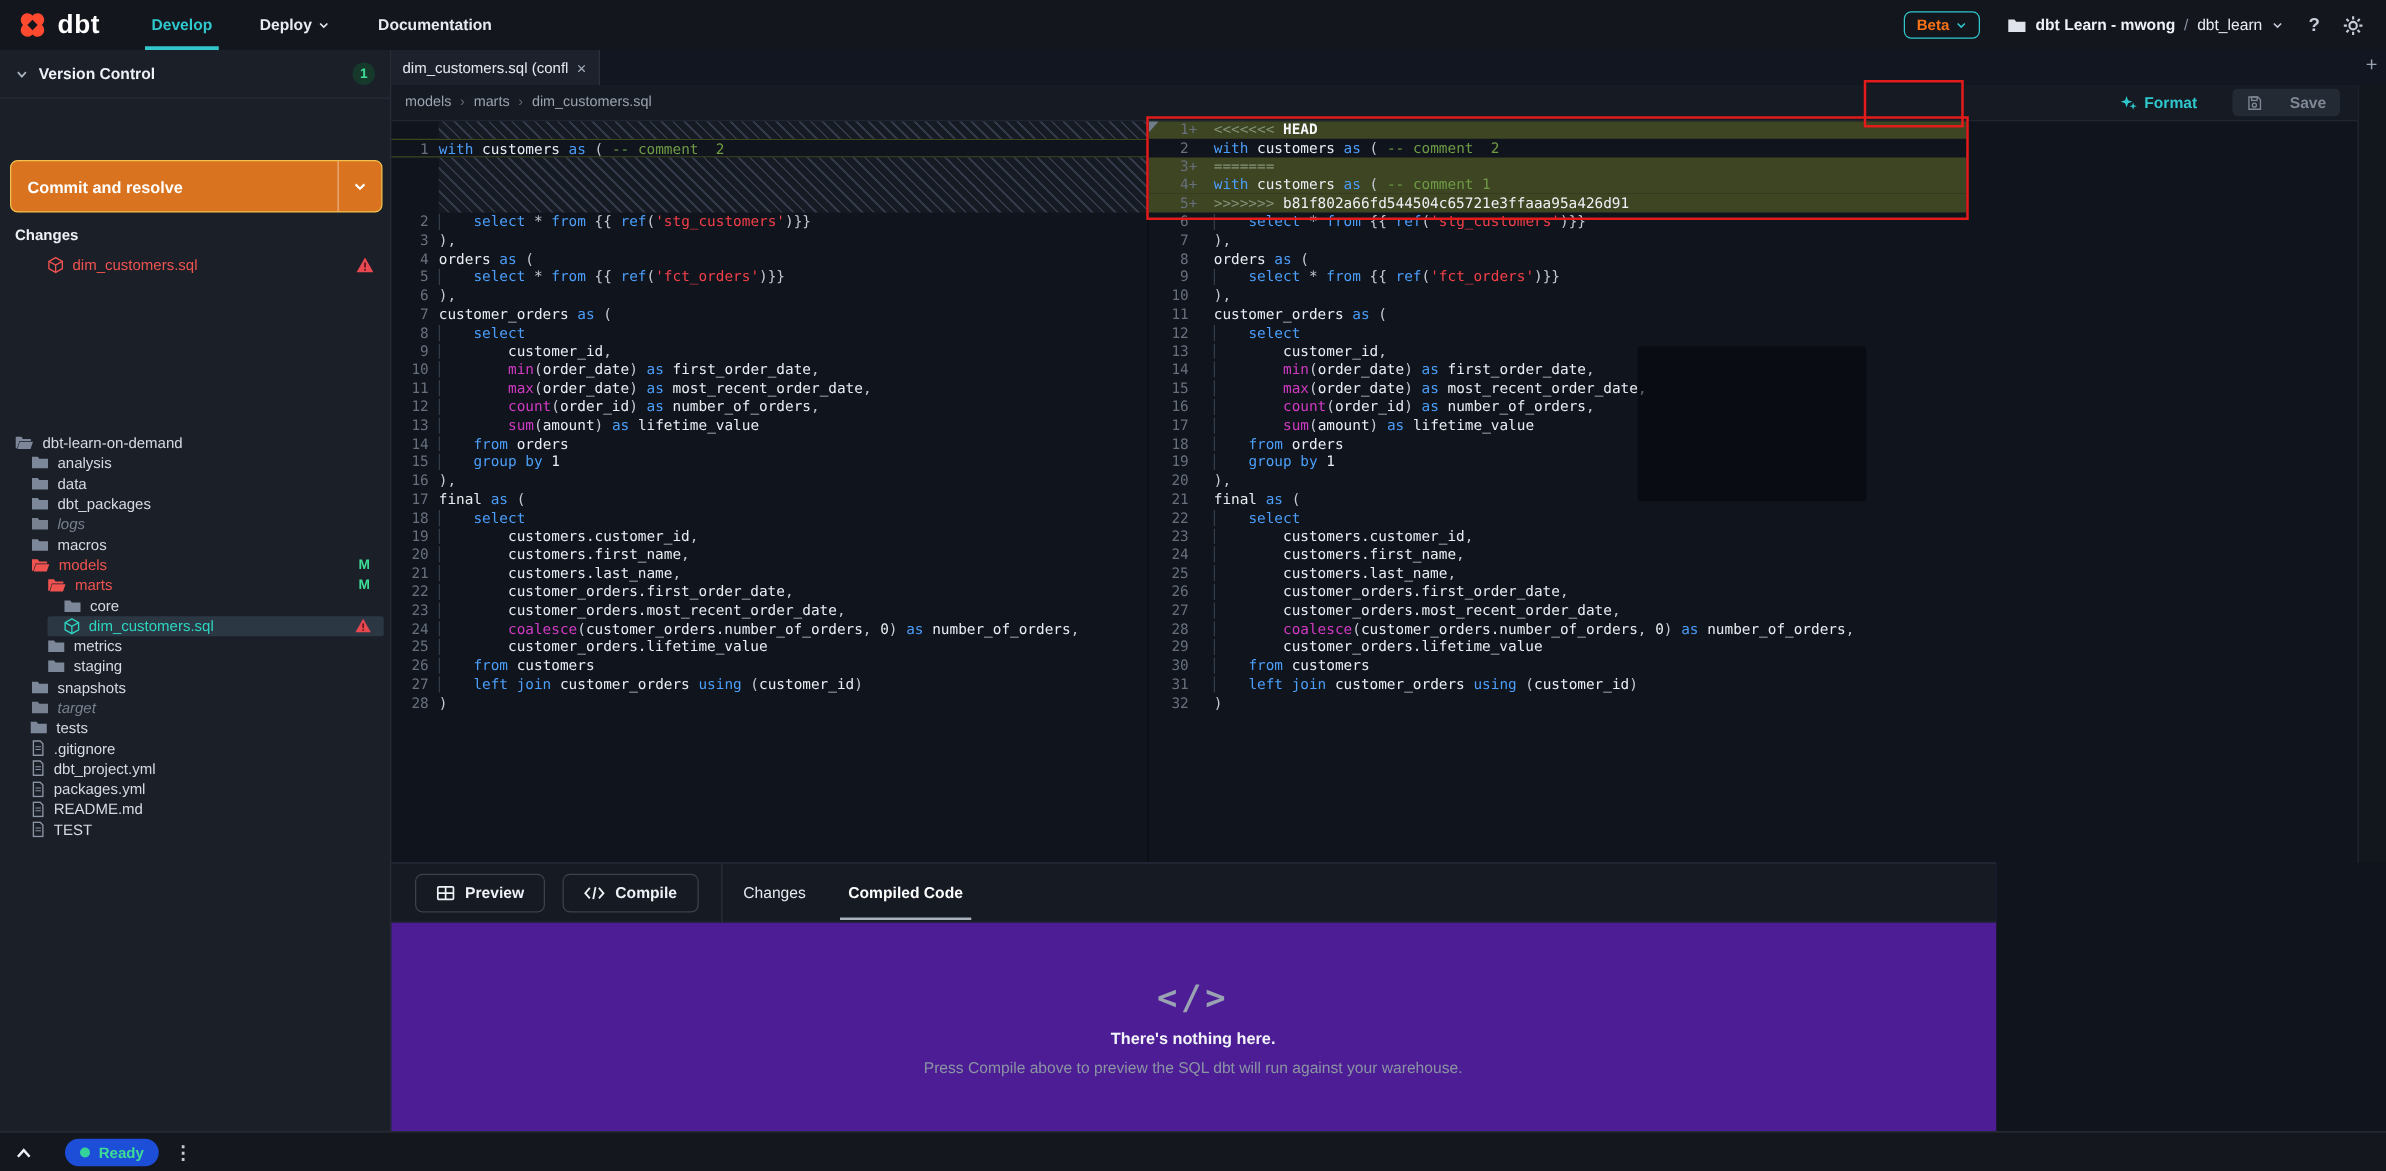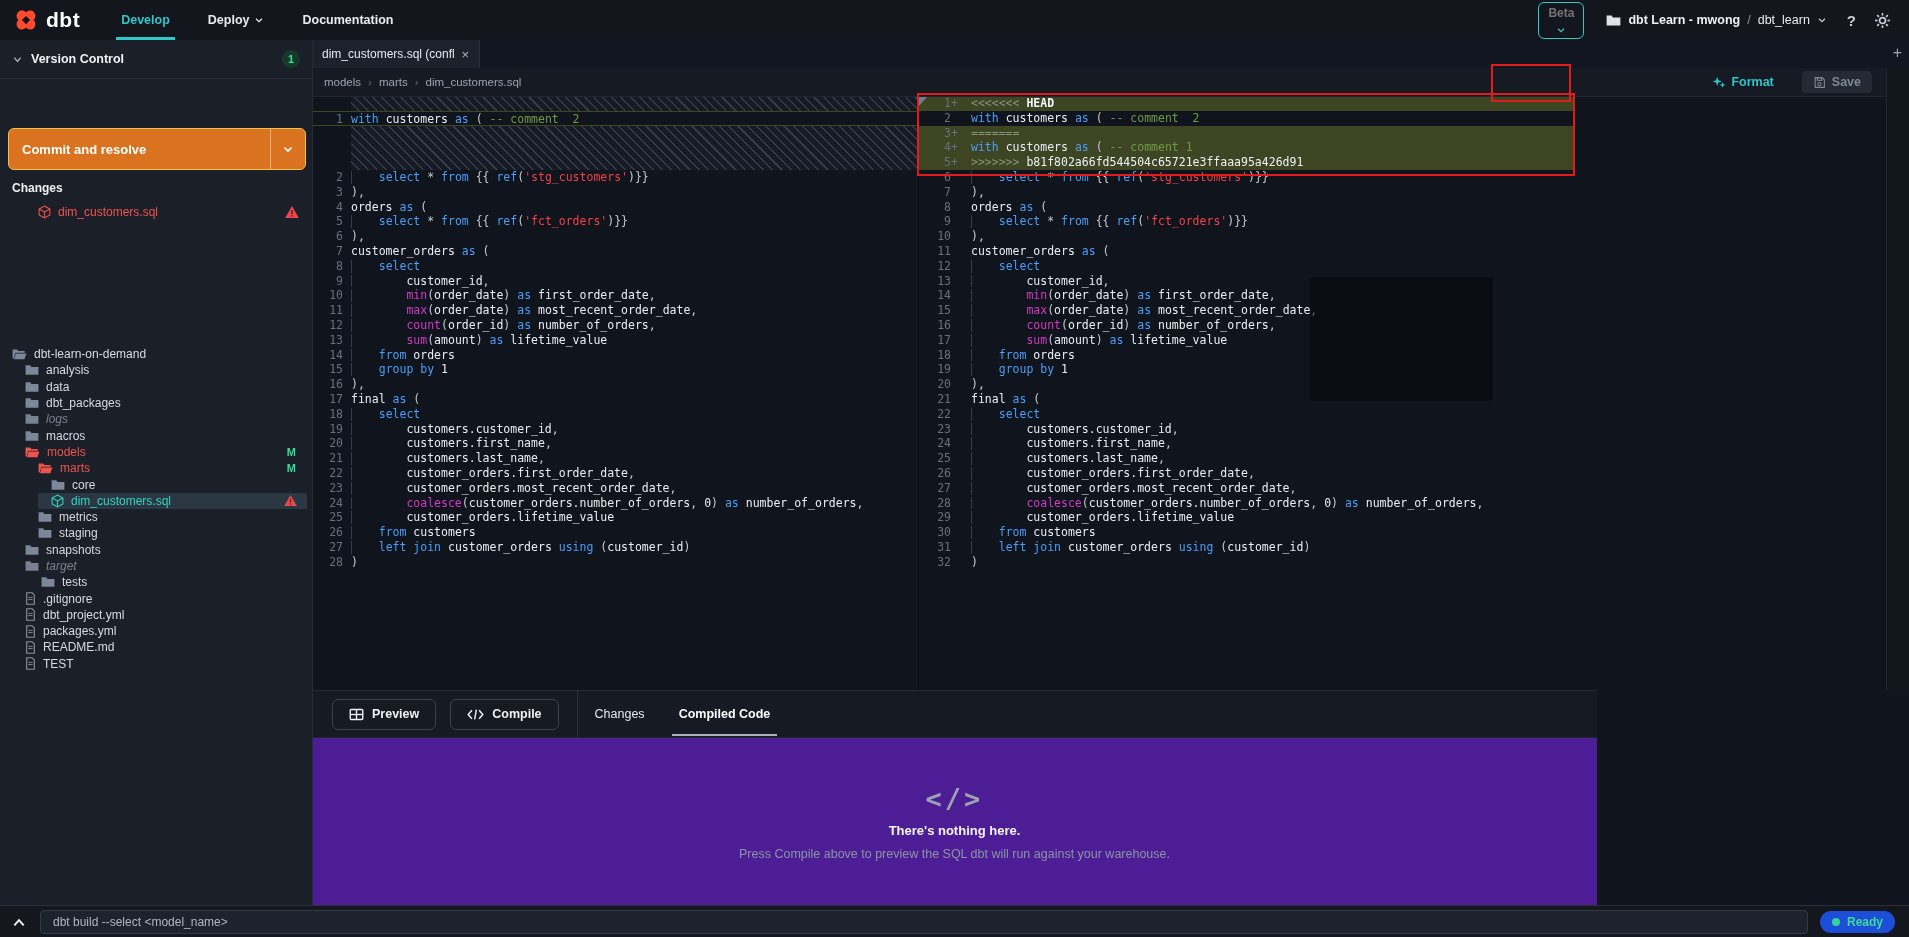--- a/index.html
+++ b/index.html
@@ -6,21 +6,21 @@
   #app{position:relative;width:1909px;height:937px;background:#10141c;font-family:"Liberation Sans",sans-serif;overflow:hidden;color:#e8ecf2;}
   svg{display:block}
   
   #topbar{position:absolute;left:0;top:0;width:1909px;height:40px;background:#14161d;display:flex;align-items:center;z-index:30;}
   .logo-wrap{display:flex;align-items:center;gap:8px;padding:0 22px 0 14px;}
   .logo-text{font-size:21px;font-weight:bold;color:#fff;letter-spacing:.5px;}
   .nav-item{position:relative;height:40px;display:flex;align-items:center;gap:5px;padding:0 19px;font-size:12.5px;font-weight:bold;color:#e8ecf2;cursor:pointer;}
   .nav-item.active{color:#2fc6cc;}
   .nav-item.active::after{content:"";position:absolute;left:14px;right:14px;bottom:0;height:3px;background:#2fc6cc;}
   #topbar .spacer{flex:1;}
-  .beta-pill{display:flex;align-items:center;gap:5px;border:1.5px solid #2fc6cc;border-radius:6px;color:#737373;font-weight:bold;font-size:12px;padding:3px 9px;margin-right:22px;cursor:pointer;flex-direction:column;}
+  .beta-pill{display:flex;align-items:center;gap:5px;border:1.5px solid #2fc6cc;border-radius:6px;color:#f97316;font-weight:bold;font-size:12px;padding:3px 9px;margin-right:22px;cursor:pointer;}
   .proj{display:flex;align-items:center;gap:7px;font-size:12.5px;margin-right:20px;cursor:pointer;}
   .proj b{color:#eef1f6;}
   .proj .sep{color:#8b94a3;}
   .topicon{color:#c6cdd8;font-weight:bold;font-size:15px;margin-right:18px;cursor:pointer;}
   
   #sidebar{position:absolute;left:0;top:40px;width:312px;height:865px;background:#1b1f28;border-right:1px solid #262c37;z-index:10;}
   .side-row{display:flex;align-items:center;height:38px;padding:0 12px;border-bottom:1px solid #262c37;}
   .branch-name{font-size:12px;color:#dfe4ec;margin-left:8px;flex:1;}
   .sec-head{display:flex;align-items:center;height:38px;padding:0 12px;border-bottom:1px solid #262c37;font-size:12.5px;font-weight:bold;color:#eef1f6;gap:8px;}
   .badge{width:18px;height:18px;border-radius:50%;background:#17392c;color:#3ddc97;font-size:11px;font-weight:bold;display:flex;align-items:center;justify-content:center;margin-left:auto;}
@@ -44,21 +44,21 @@
   #tabstrip{position:absolute;left:312px;top:40px;width:1597px;height:28px;background:#121620;z-index:5;}
   .tab{position:absolute;left:0;top:0;height:28px;width:168px;background:#1c212b;border-right:1px solid #2a313d;display:flex;align-items:center;padding:0 10px;box-sizing:border-box;cursor:pointer;}
   .tab .ttl{font-size:12px;color:#e5e9ef;flex:1;white-space:nowrap;overflow:hidden;}
   .tab .x{color:#aab2bf;font-size:13px;margin-left:6px;}
   .strip-plus{position:absolute;right:7px;top:4px;color:#9aa3b2;font-size:16px;cursor:pointer;}
   #edtoolbar{position:absolute;left:312px;top:68px;width:1574px;height:28px;background:#161a22;border-bottom:1px solid #1f2631;display:flex;align-items:center;z-index:5;}
   .crumbs{display:flex;align-items:center;gap:7px;padding-left:12px;font-size:11.5px;color:#9aa3b0;}
   .crumbs .gt{color:#5f6876;}
   #edtoolbar .spacer{flex:1;}
   .format-btn{display:flex;align-items:center;gap:5px;color:#2fc6cc;font-size:12.5px;font-weight:bold;margin-right:28px;cursor:pointer;}
-  .save-btn{display:flex;align-items:center;gap:6px;background:#242a34;border-radius:4px;height:22px;padding:0 11px;color:#7e8794;font-size:12.5px;font-weight:bold;margin-right:14px;cursor:default;}
+  .save-btn{display:flex;align-items:center;gap:22px;background:#242a34;border-radius:4px;height:22px;padding:0 11px;color:#7e8794;font-size:12.5px;font-weight:bold;margin-right:14px;cursor:default;}
   #rightstrip{position:absolute;left:1886px;top:68px;width:23px;height:622px;background:#12161d;border-left:1px solid #222833;z-index:4;}
   
   #code{position:absolute;left:312px;top:96px;width:1574px;height:594px;background:#10141c;overflow:hidden;display:flex;z-index:1;}
   .pane{font-family:"DejaVu Sans Mono",monospace;font-size:11.5px;}
   .pane-left{width:606px;}
   .pane-right{width:968px;border-left:1px solid #0a0d13;box-sizing:border-box;}
   .cl{display:flex;height:14.8px;line-height:14.8px;white-space:pre;box-sizing:border-box;}
   .cl .ln{color:#68707e;text-align:right;flex:none;}
   .pane-left .ln{width:31px;}
   .pane-right .ln{width:32px;}
@@ -356,21 +356,21 @@
         </div>
         <div class="trow" style="padding-left: 25px;">
           <span>
             <svg width="14" height="12" viewBox="0 0 24 20">
               <path fill="#78818f" d="M1 2h8l2 3h12v13H1z"></path>
             </svg>
           </span>
           <span class="lab it">target</span>
           <span class="flex"></span>
         </div>
-        <div class="trow" style="padding-left: 41px;">
+        <div class="trow" style="padding-left: 24px;">
           <span>
             <svg width="14" height="12" viewBox="0 0 24 20">
               <path fill="#7d879a" d="M1 2h8l2 3h12v13H1z"></path>
             </svg>
           </span>
           <span class="lab">tests</span>
           <span class="flex"></span>
         </div>
         <div class="trow" style="padding-left: 25px;">
           <span>
@@ -600,21 +600,20 @@
       <span class="esub">Press Compile above to preview the SQL dbt will run against your warehouse.</span>
     </div>
   </div>
 
   <div id="cmdbar">
     <span class="cmd-chev">
       <svg width="14" height="11" viewBox="0 0 24 18">
           <polyline points="4,14 12,5 20,14" fill="none" stroke="#eef1f6" stroke-width="3.4"></polyline>
         </svg>
     </span>
-    <input id="cmd-input" placeholder="dbt build --select &lt;model_name&gt;" style="">
     <div class="ready-pill">
       <span class="dot"></span>
       <span>Ready</span>
     </div>
     <span class="kebab">⋮</span>
   </div>
 
 </div>
 
 </body></html>

